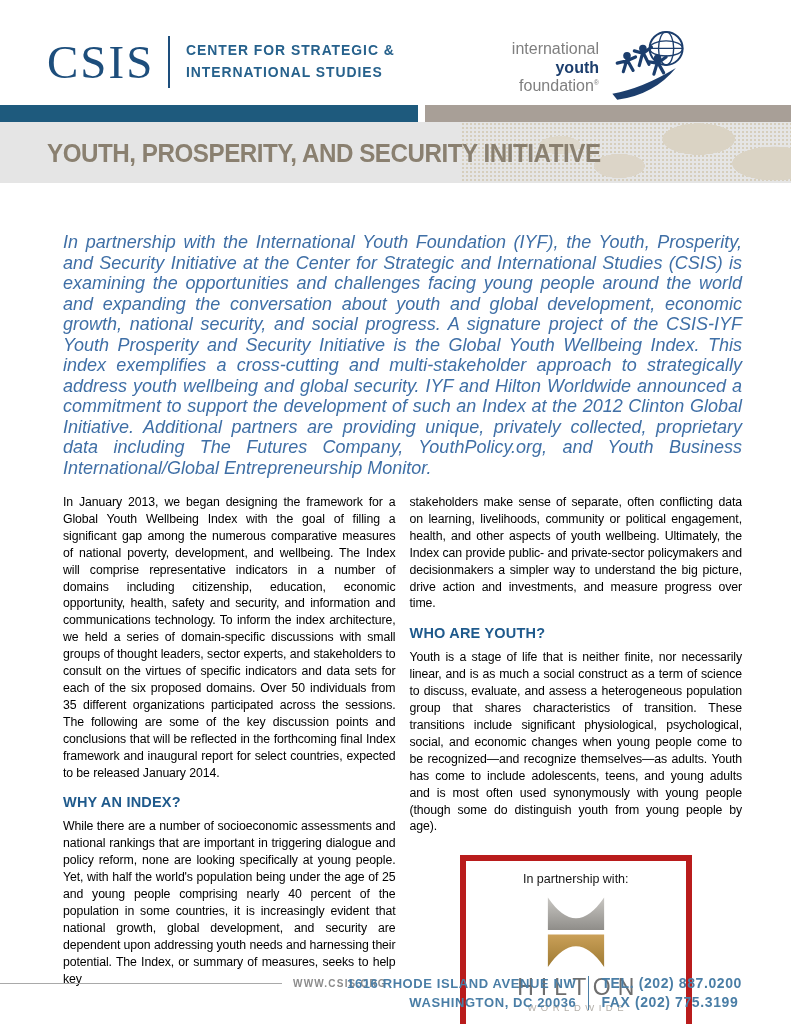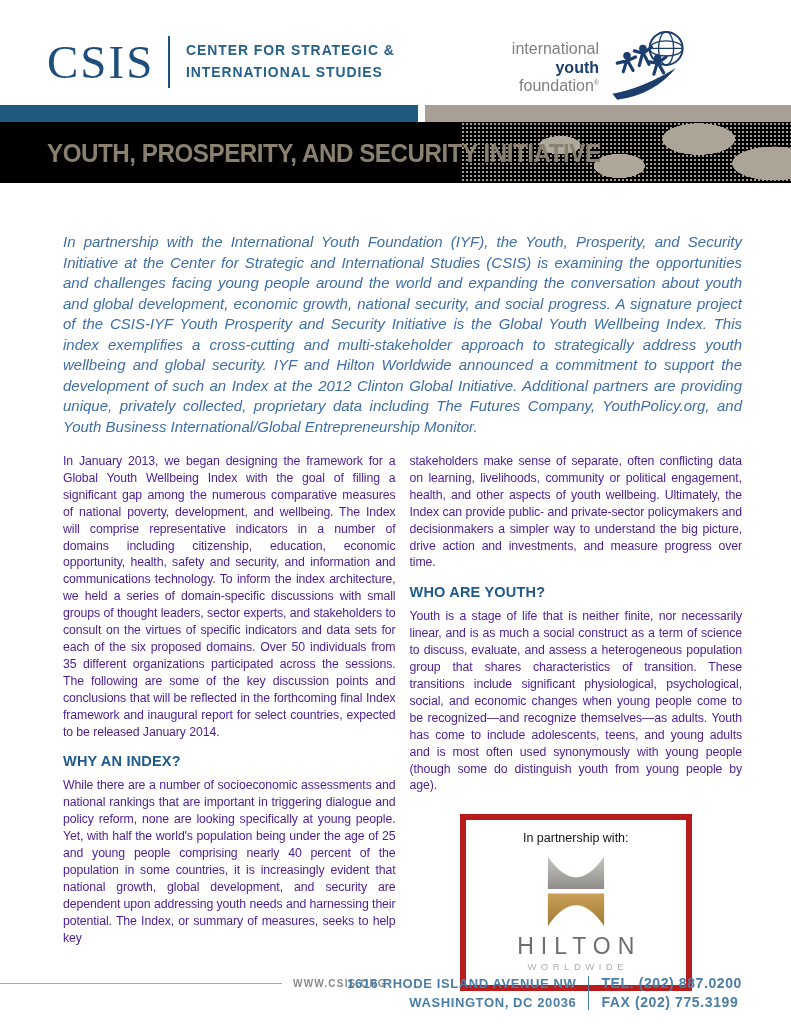--- a/index.html
+++ b/index.html
@@ -30,21 +30,21 @@
 
   
   .rule-bar { position:absolute; top:93px; left:0; width:791px; height:17px; display:flex; }
   .rule-bar .blue { width:418px; height:100%; background:#1e5a7d; }
   .rule-bar .gap  { width:7px; height:100%; background:#ffffff; }
   .rule-bar .gray { flex:1; height:100%; background:#a89f97; }
 
   
   .banner {
     position:absolute; top:110px; left:0; width:791px; height:61px;
-    background:#000000; overflow:hidden;
+    background:#e5e5e5; overflow:hidden;
   }
   .banner-map {
     position:absolute; right:0; top:0; width:330px; height:100%; opacity:.8;
     background-image:
       radial-gradient(ellipse 60px 26px at 72% 28%, #d8cfbd 60%, transparent 61%),
       radial-gradient(ellipse 42px 20px at 48% 72%, #dbd2c1 60%, transparent 61%),
       radial-gradient(ellipse 70px 28px at 95% 68%, #d8cfbd 60%, transparent 61%),
       radial-gradient(ellipse 34px 15px at 30% 38%, #ddd5c5 60%, transparent 61%),
       radial-gradient(#d3c9b2 0.8px, transparent 1.1px);
     background-size:100% 100%,100% 100%,100% 100%,100% 100%,4px 4px;
@@ -53,26 +53,26 @@
     position:absolute; left:47px; top:16px;
     font-size:26px; font-weight:bold; color:#8a8070; letter-spacing:-0.5px;
     transform:scaleX(.93); transform-origin:left center; white-space:nowrap;
   }
 
   
   .doc { position:absolute; left:63px; top:203px; width:679px; }
   .doc-title { font-size:17px; font-weight:bold; color:#1b4374; line-height:1.35; }
   .doc-intro {
     margin-top:17px; font-style:italic; color:#3f6fa6;
-    font-size:15px; line-height:20.5px; text-align:justify;
+    font-size:18px; line-height:20.5px; text-align:justify;
   }
   .cols { display:flex; gap:14px; margin-top:16px; }
   .col { width:333px; }
   .body-p {
-    font-size:12.3px; line-height:16.9px; color:#4c1d95;
+    font-size:12.3px; line-height:16.9px; color:#000000;
     text-align:justify; letter-spacing:-0.1px;
   }
   .sec-h {
     font-size:14.5px; font-weight:bold; color:#1f5a8c;
     margin:13px 0 8px 0; letter-spacing:0.2px;
   }
 
   
   .partner-box {
     width:232px; margin:20px auto 0 auto; border:6px solid #b91c1c;

